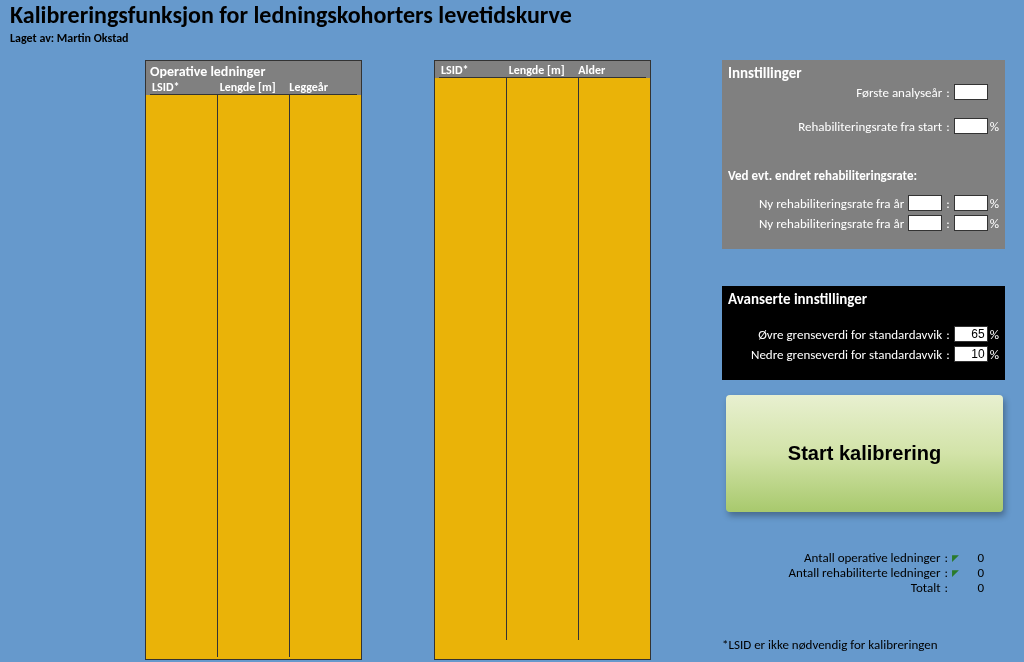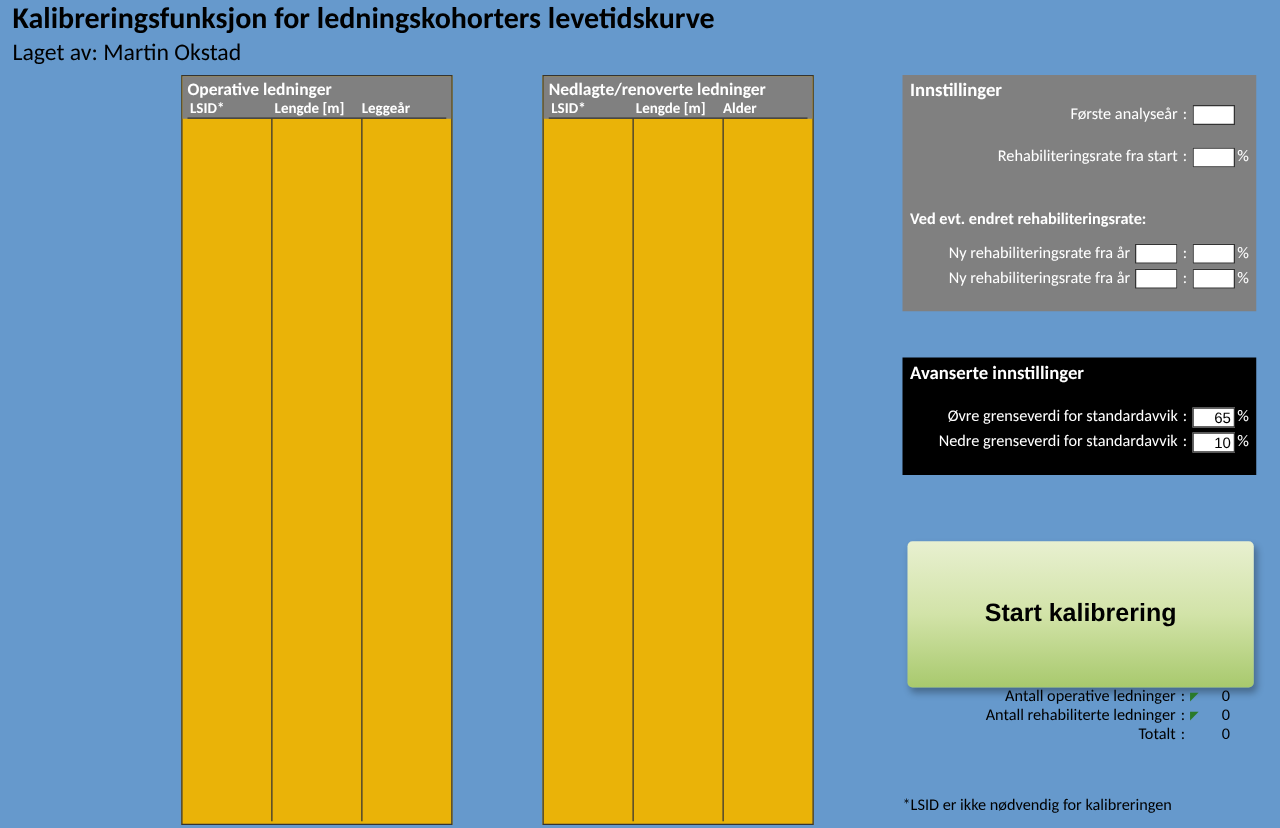--- a/index.html
+++ b/index.html
@@ -15,22 +15,22 @@
     position: absolute;
     top: 0;
     left: 10px;
   }
   .title {
     font-size: 24px;
     font-weight: bold;
     color: #000;
   }
   .subtitle {
-    font-size: 19px;
-    font-weight: normal;
+    font-size: 12px;
+    font-weight: bold;
     color: #000;
     margin-top: 2px;
   }
   .table-panel {
     position: absolute;
     top: 60px;
     background: #eab308;
     border: 1px solid #333;
   }
   .table-panel.table1 {
@@ -84,20 +84,21 @@
     padding: 4px 6px 14px 6px;
   }
   .settings-title {
     font-size: 15px;
     font-weight: bold;
     margin-bottom: 2px;
   }
   .setting-row {
     display: flex;
     justify-content: flex-end;
+    align-items: center;
     font-size: 13px;
     margin-bottom: 4px;
   }
   .setting-label { text-align: right; }
   .colon { margin: 0 4px; }
   .setting-input {
     width: 34px;
     height: 16px;
     background: #fff;
     border: 1px solid #333;
@@ -131,21 +132,20 @@
     border: none;
     border-radius: 4px;
     box-shadow: 2px 4px 6px rgba(0,0,0,0.3);
     font-size: 20px;
     font-weight: bold;
     color: #000;
     cursor: pointer;
     display: flex;
     align-items: center;
     justify-content: center;
-    margin-top: 38px;
   }
   .stats {
     position: absolute;
     top: 550px;
     left: 722px;
     width: 262px;
     color: #000;
     font-size: 13px;
   }
   .stat-row {
@@ -192,21 +192,20 @@
   </div>
   <div class="table-body">
     <div class="cell-col c1"></div>
     <div class="cell-col c2"></div>
     <div class="cell-col c3"></div>
   </div>
 </div>
 
 <div class="table-panel table2">
   <div class="table-header">
-    <div class="table-title">Nedlagte/renoverte ledninger</div>
     <div class="table-cols">
       <div class="col1">LSID*</div>
       <div class="col2">Lengde [m]</div>
       <div class="col3">Alder</div>
     </div>
   </div>
   <div class="table-body">
     <div class="cell-col c1"></div>
     <div class="cell-col c2"></div>
     <div class="cell-col c3"></div>

